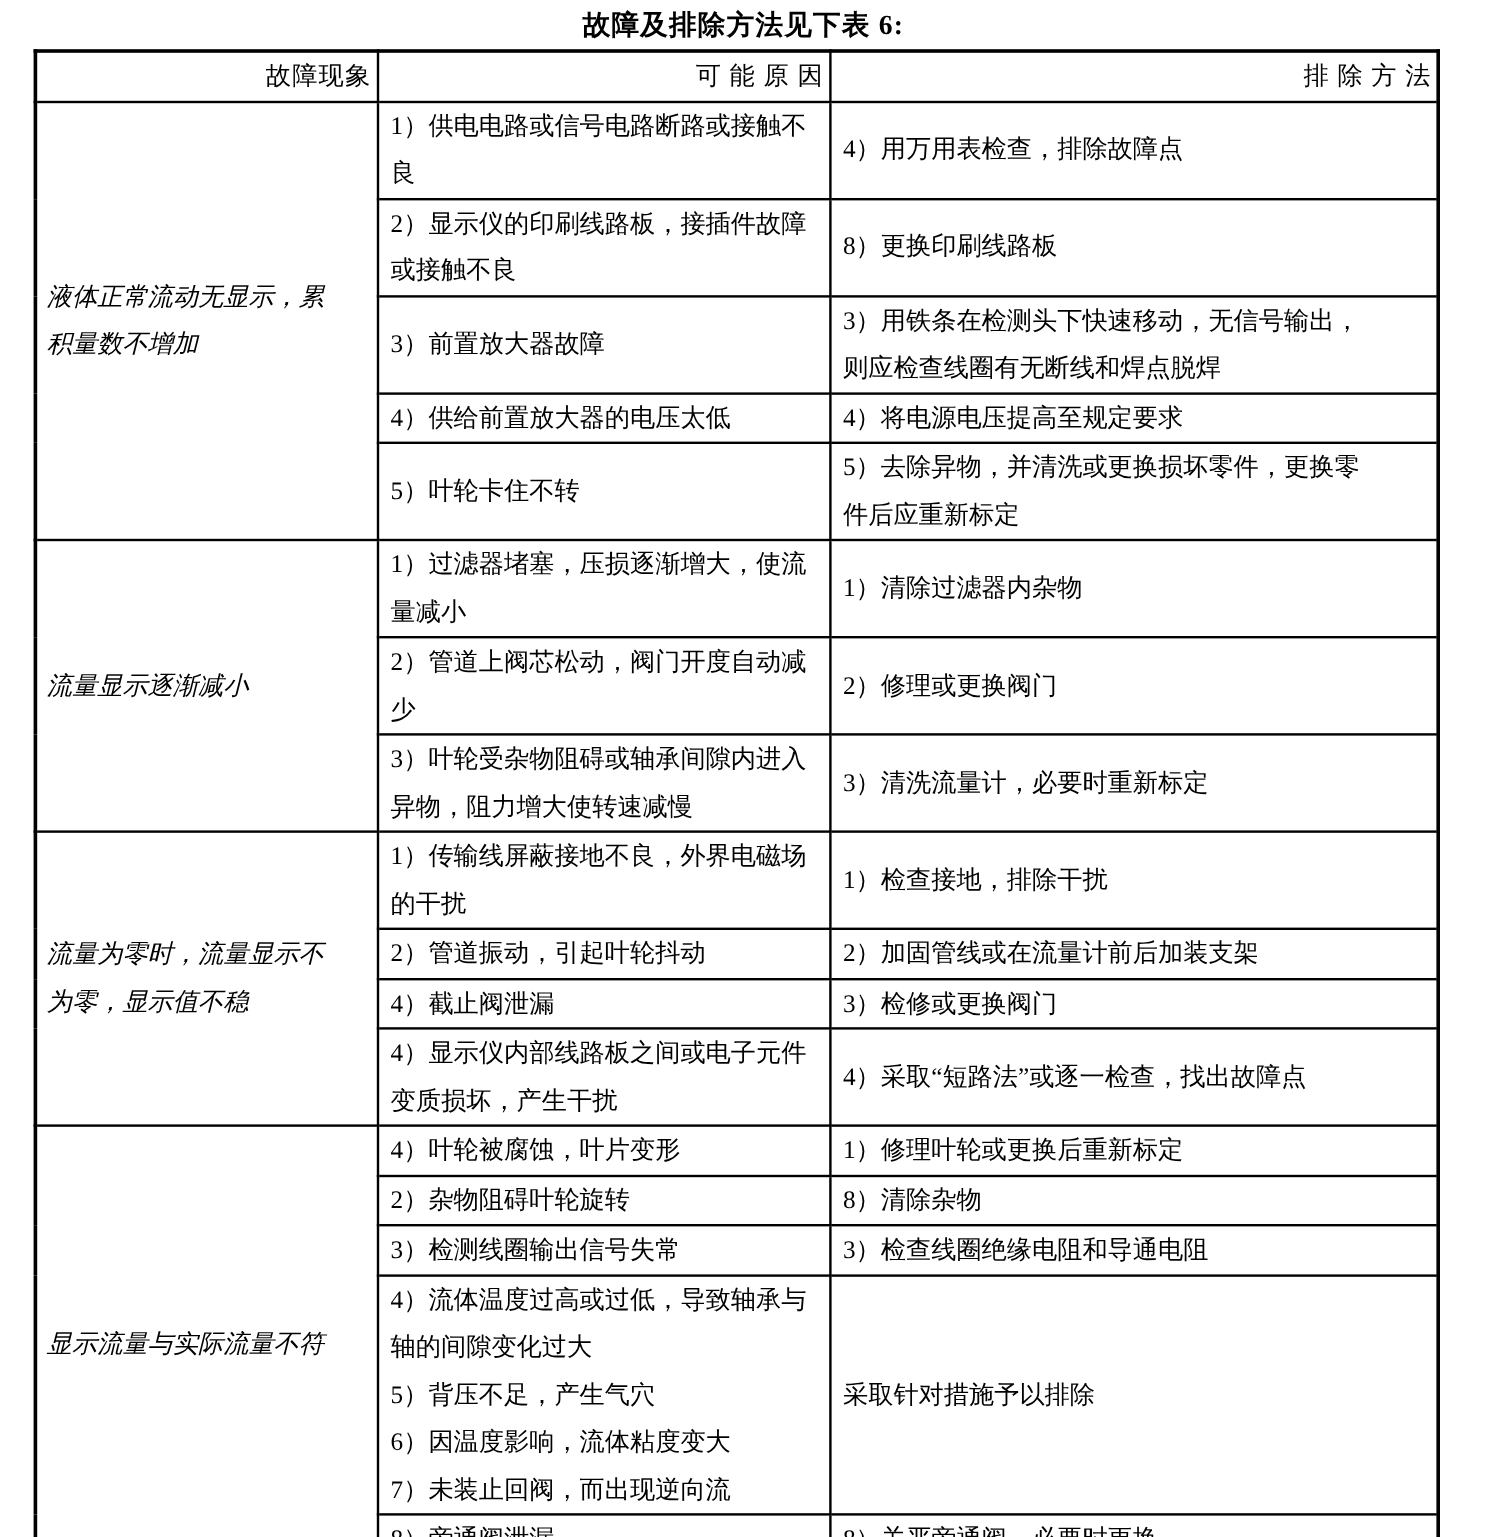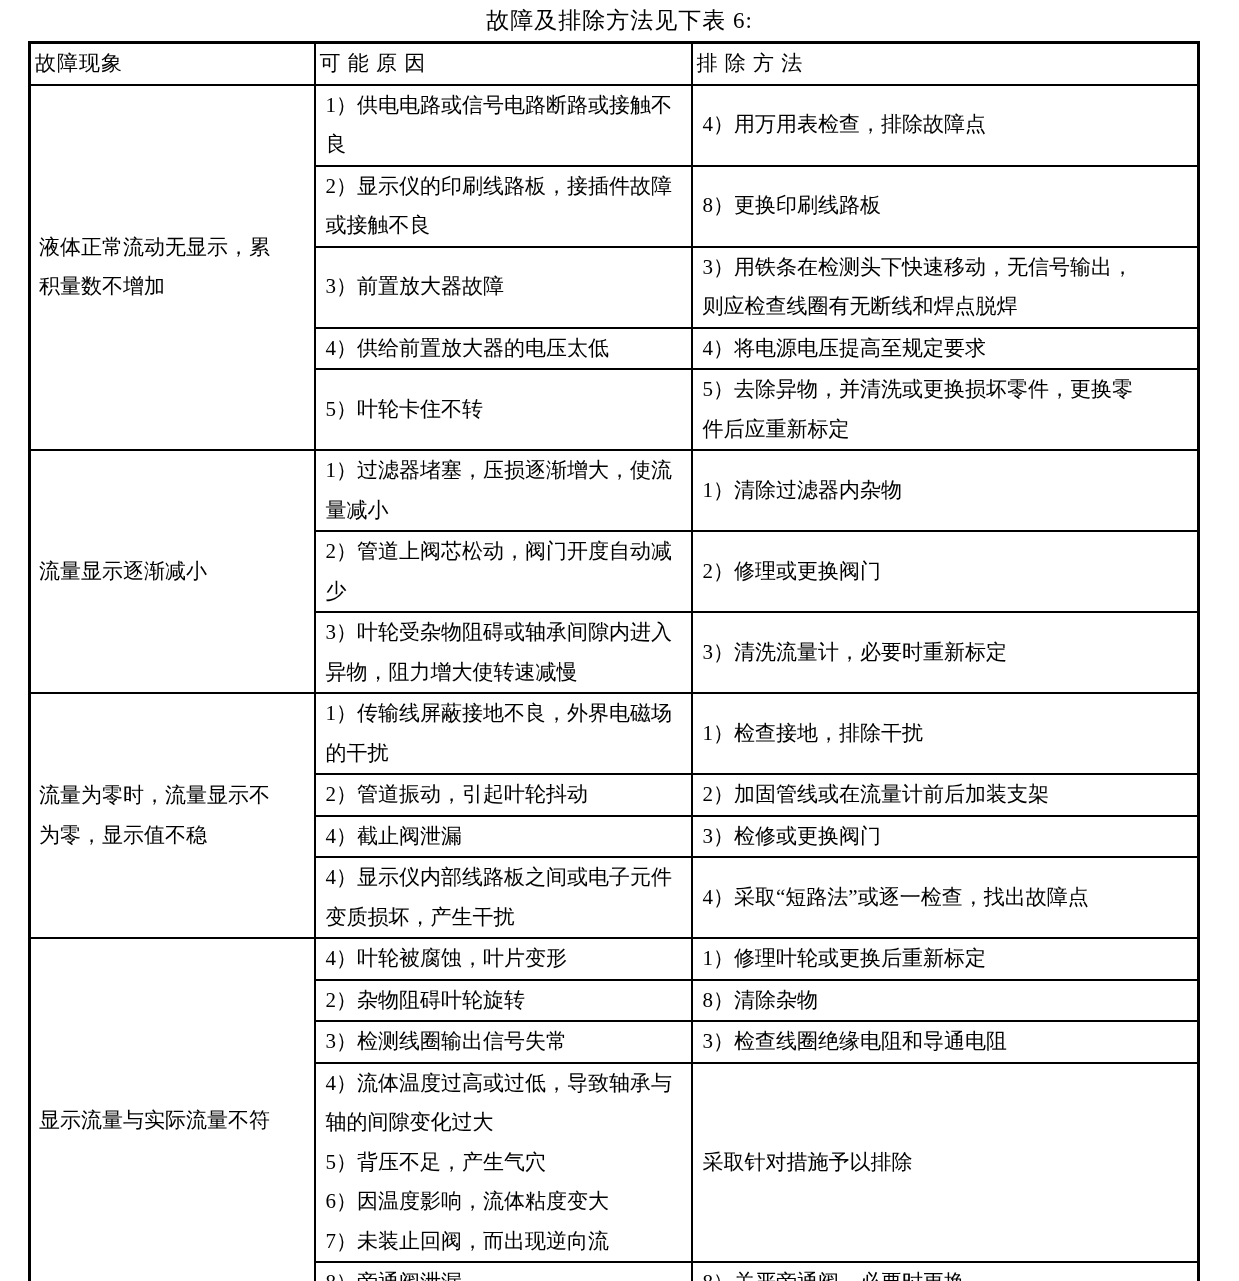--- a/index.html
+++ b/index.html
@@ -16,21 +16,21 @@
     font-family: "Liberation Serif", "DejaVu Serif", serif;
     box-sizing: border-box;
     overflow: hidden;
   }
   .caption {
     padding-top: 5px;
     height: 36px;
     line-height: 32px;
     text-align: center;
     font-size: 23px;
-    font-weight: normal;
+    font-weight: bold;
     letter-spacing: 1px;
   }
   table.fault-table {
     border-collapse: collapse;
     table-layout: fixed;
     margin-left: 28px;
     width: 1169px;
     border: 3px solid #000000;
   }
   col.c1 { width: 285px; }
@@ -42,26 +42,26 @@
     font-weight: normal;
     line-height: 39.5px;
     vertical-align: middle;
     white-space: pre-line;
     padding: 0 8px 0 10px;
     box-sizing: border-box;
     overflow: hidden;
   }
   th {
     height: 40px;
-    text-align: left;
+    text-align: right;
     padding: 0 4px;
     letter-spacing: 1px;
   }
   td { height: 40px; text-align: left; }
-  td.phen { padding-left: 8px; }
+  td.phen { padding-left: 8px; font-style: italic; }
 </style>
 </head>
 <body>
 
 <div class="page">
 
   <div class="caption">故障及排除方法见下表 6:</div>
 
   <table class="fault-table">
     <colgroup>

